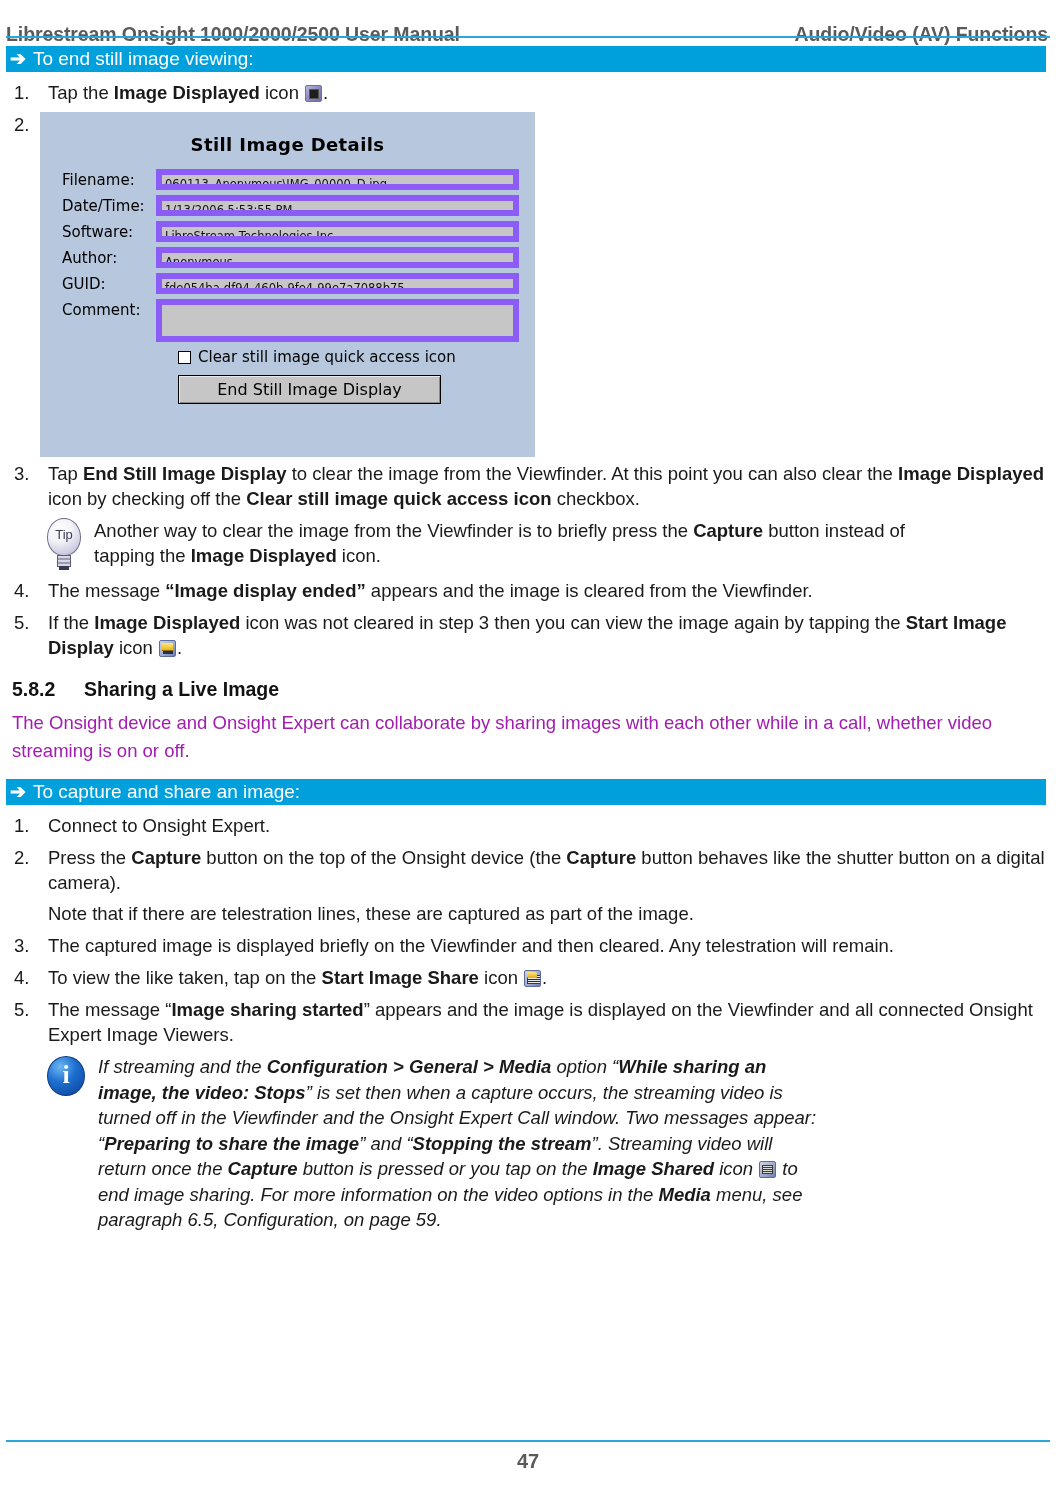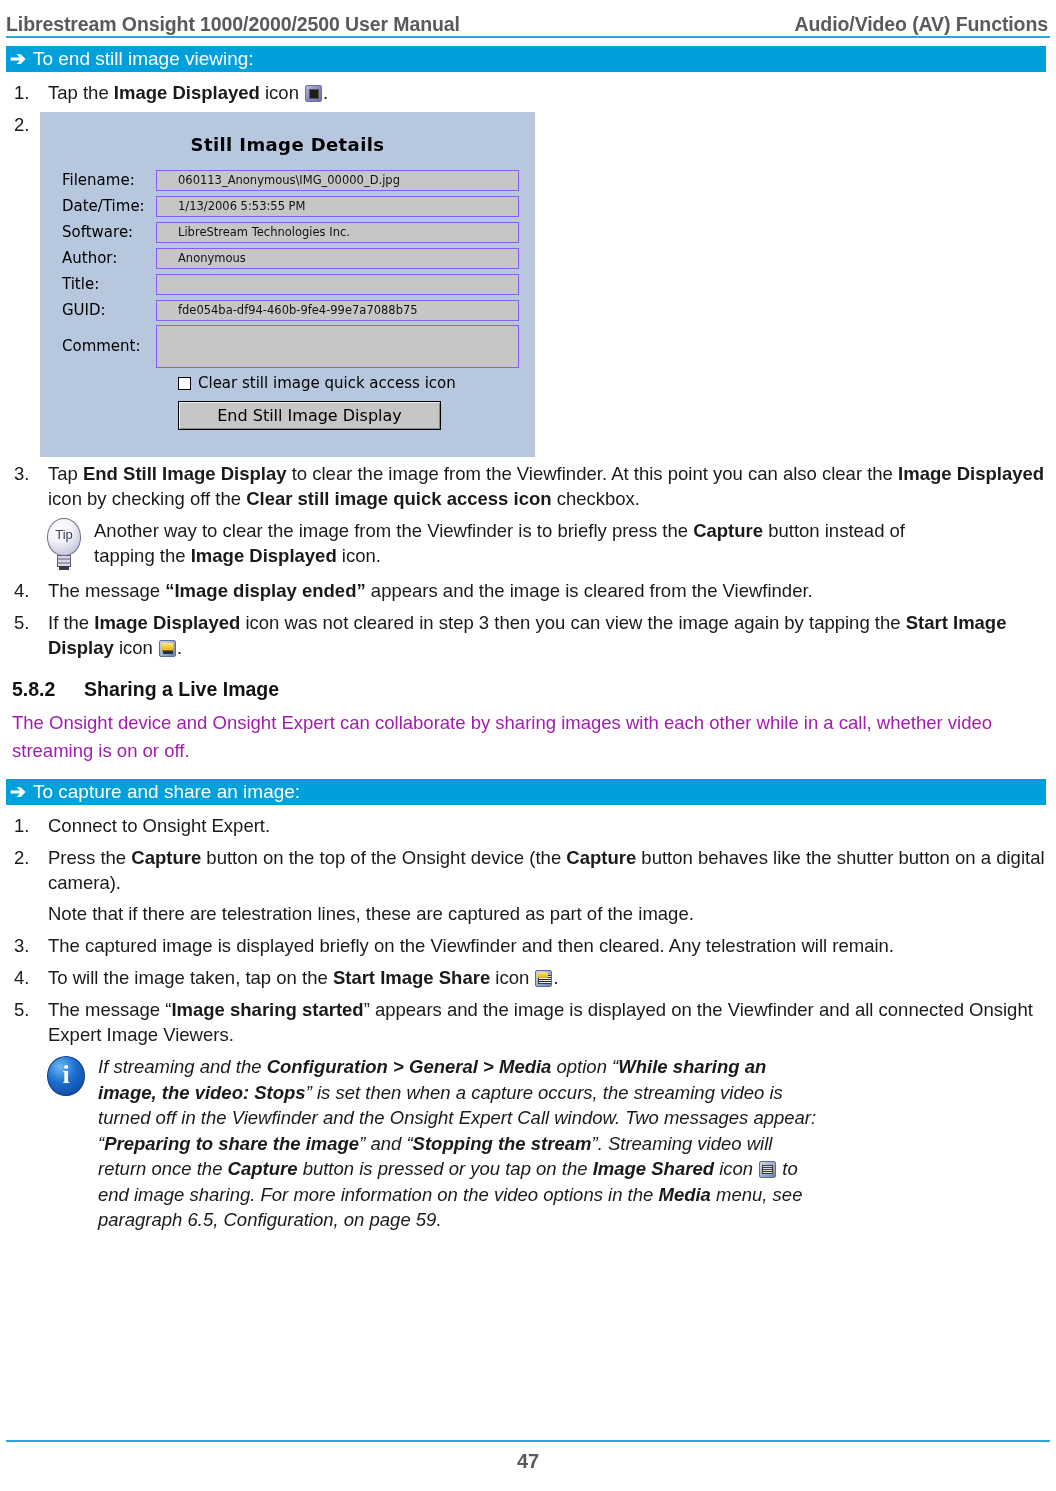--- a/index.html
+++ b/index.html
@@ -26,21 +26,21 @@
   .page-header {
     position: absolute;
     top: 0;
     left: 0;
     width: 1056px;
     height: 46px;
     padding: 3px 8px 0 6px;
     box-sizing: border-box;
     display: flex;
     justify-content: space-between;
-    align-items: center;
+    align-items: flex-end;
   }
   .header-left, .header-right {
     font-size: 19.5px;
     font-weight: bold;
     color: #5a5a5a;
     letter-spacing: -0.1px;
     white-space: nowrap;
   }
   .header-rule {
     position: absolute;
@@ -226,40 +226,40 @@
     padding-top: 22px;
     letter-spacing: 0.4px;
     font-family: "DejaVu Sans", sans-serif;
   }
   .dlg-rows {
     margin-top: 14px;
     padding: 0 16px 0 22px;
   }
   .dlg-row {
     display: flex;
-    align-items: center;
+    align-items: flex-start;
     margin-bottom: 3px;
   }
   .dlg-label {
     width: 94px;
     flex: 0 0 94px;
     font-size: 15px;
     color: #000;
     line-height: 23px;
     font-family: "DejaVu Sans", sans-serif;
   }
   .dlg-field {
     flex: 1 1 auto;
     height: 21px;
     background: #c6c6c6;
-    border: 1px solid #8b5cf6;
+    border: 6px solid #8b5cf6;
     box-sizing: border-box;
     font-size: 11.5px;
     line-height: 19px;
-    padding: 0 21px;
+    padding: 0 3px;
     color: #111;
     white-space: nowrap;
     overflow: hidden;
     font-family: "DejaVu Sans", sans-serif;
   }
   .dlg-field.tall {
     height: 43px;
   }
   .dlg-check-row {
     display: flex;
@@ -448,24 +448,20 @@
         </div>
         <div class="dlg-row">
           <div class="dlg-label">Software:</div>
           <div class="dlg-field">LibreStream Technologies Inc.</div>
         </div>
         <div class="dlg-row">
           <div class="dlg-label">Author:</div>
           <div class="dlg-field">Anonymous</div>
         </div>
         <div class="dlg-row">
-          <div class="dlg-label">Title:</div>
-          <div class="dlg-field"></div>
-        </div>
-        <div class="dlg-row">
           <div class="dlg-label">GUID:</div>
           <div class="dlg-field">fde054ba-df94-460b-9fe4-99e7a7088b75</div>
         </div>
         <div class="dlg-row">
           <div class="dlg-label">Comment:</div>
           <div class="dlg-field tall"></div>
         </div>
         <div class="dlg-check-row">
           <div class="dlg-checkbox"></div>
           <div class="dlg-check-label">Clear still image quick access icon</div>
@@ -523,21 +519,21 @@
         <span class="num">2.</span>
         <span class="step-text"><span>Press the </span><b>Capture</b><span> button on the top of the Onsight device (the </span><b>Capture</b><span> button behaves like the shutter button on a digital camera).</span></span>
         <div class="sub-para">Note that if there are telestration lines, these are captured as part of the image.</div>
       </li>
       <li>
         <span class="num">3.</span>
         <span class="step-text"><span>The captured image is displayed briefly on the Viewfinder and then cleared. Any telestration will remain.</span></span>
       </li>
       <li>
         <span class="num">4.</span>
-        <span class="step-text"><span>To will the image taken, tap on the </span><b>Start Image Share</b><span> icon </span><span class="ico ico-start-share"></span><span>.</span></span>
+        <span class="step-text"><span>To view the like taken, tap on the </span><b>Start Image Share</b><span> icon </span><span class="ico ico-start-share"></span><span>.</span></span>
       </li>
       <li>
         <span class="num">5.</span>
         <span class="step-text"><span>The message “</span><b>Image sharing started</b><span>” appears and the image is displayed on the Viewfinder and all connected Onsight Expert Image Viewers.</span></span>
       </li>
     </ol>
 
     <div class="callout">
       <div class="info-icon">
         <div class="info-circle">

